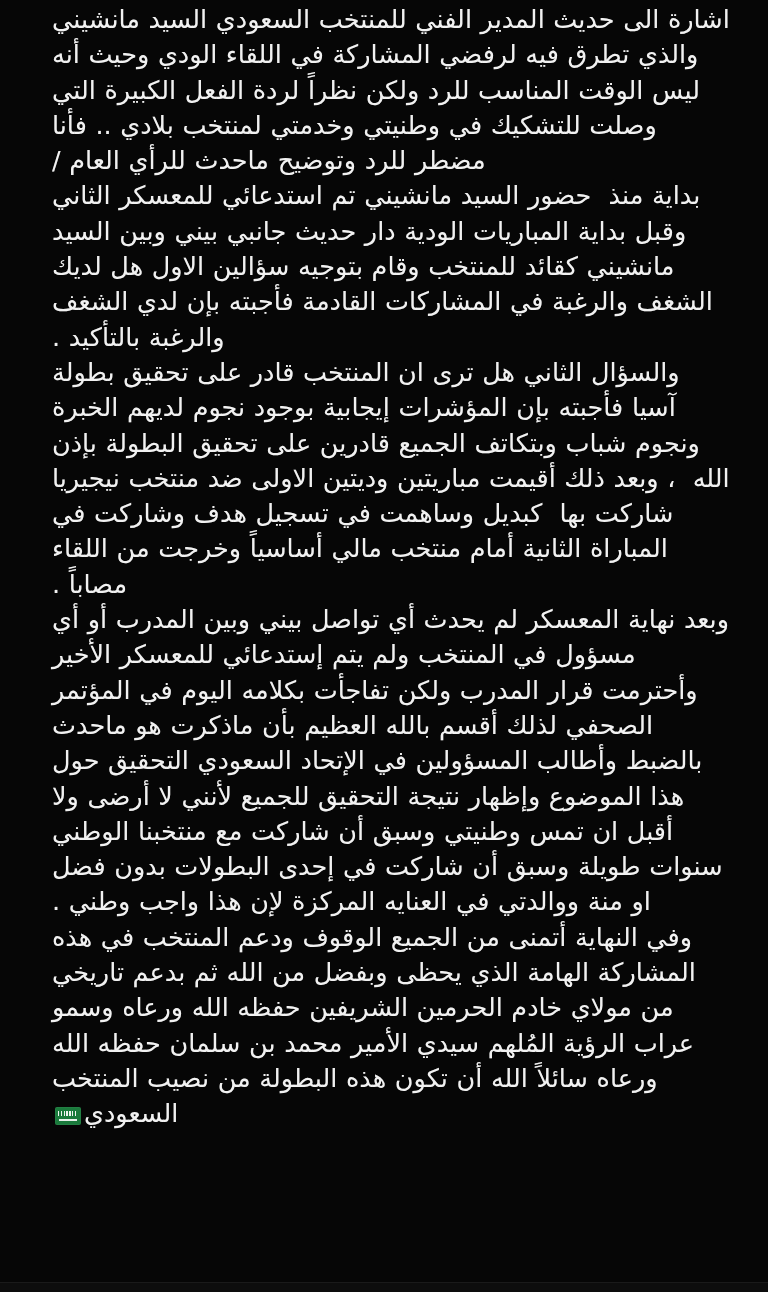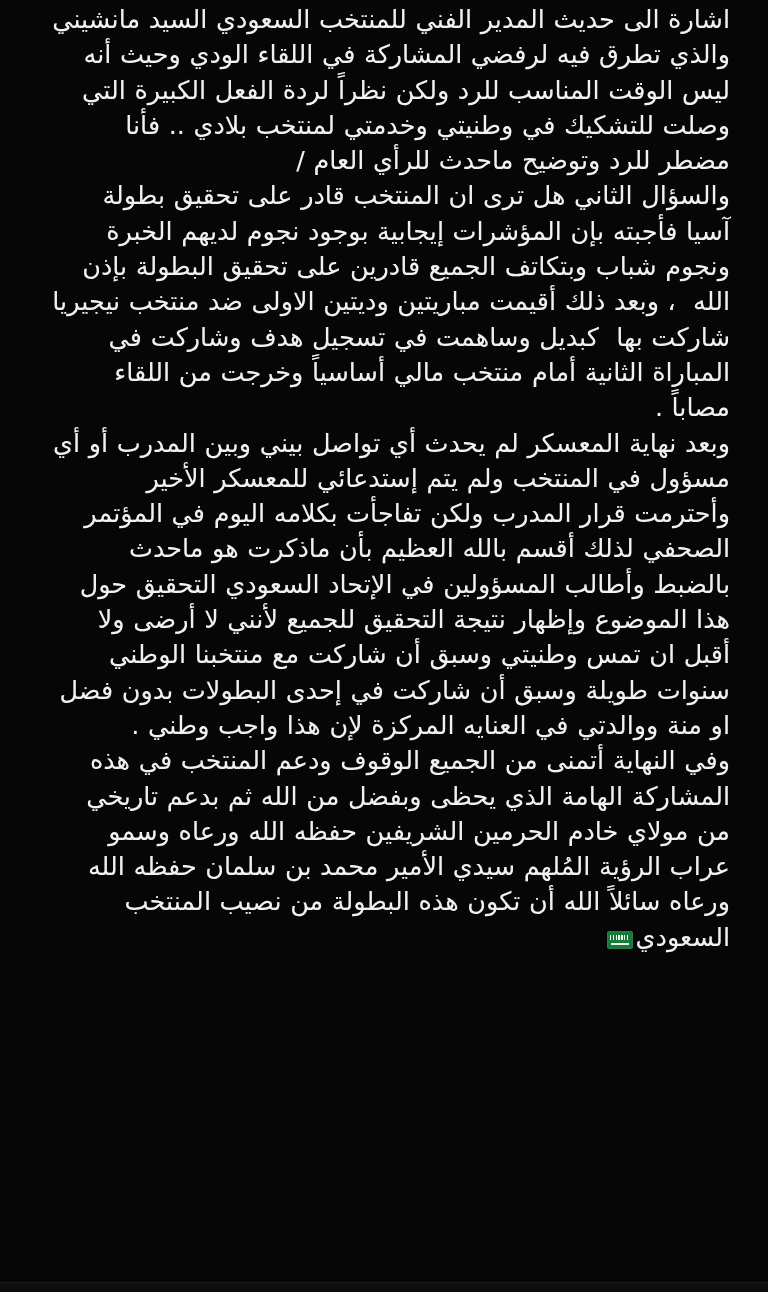--- a/index.html
+++ b/index.html
@@ -39,21 +39,21 @@
     font-weight: 400;
     letter-spacing: 0px;
     word-spacing: 0.5px;
     text-rendering: optimizeLegibility;
   }
 
   .para {
     margin: 0;
     padding: 0;
     direction: rtl;
-    text-align: right;
+    text-align: left;
     unicode-bidi: isolate;
     white-space: pre-wrap;
     color: #f1f1f1;
     text-shadow: 0 0 0.6px rgba(255,255,255,0.25);
   }
 
   .flag-emoji {
     display: inline-block;
     position: relative;
     width: 26px;
@@ -99,20 +99,21 @@
 </style>
 </head>
 <body>
 
 <div id="statement-screen" style="background: rgb(6, 6, 6);">
 
   <div id="statement-body" style="color: rgb(241, 241, 241); text-align: center; direction: rtl;">
 
     <p class="para">اشارة الى حديث المدير الفني للمنتخب السعودي السيد مانشيني والذي تطرق فيه لرفضي المشاركة في اللقاء الودي وحيث أنه ليس الوقت المناسب للرد ولكن نظراً لردة الفعل الكبيرة التي وصلت للتشكيك في وطنيتي وخدمتي لمنتخب بلادي .. فأنا مضطر للرد وتوضيح ماحدث للرأي العام /</p>
 
+    <p class="para">بداية منذ  حضور السيد مانشيني تم استدعائي للمعسكر الثاني وقبل بداية المباريات الودية دار حديث جانبي بيني وبين السيد مانشيني كقائد للمنتخب وقام بتوجيه سؤالين الاول هل لديك الشغف والرغبة في المشاركات القادمة فأجبته بإن لدي الشغف والرغبة بالتأكيد .</p>
 
     <p class="para">والسؤال الثاني هل ترى ان المنتخب قادر على تحقيق بطولة آسيا فأجبته بإن المؤشرات إيجابية بوجود نجوم لديهم الخبرة ونجوم شباب وبتكاتف الجميع قادرين على تحقيق البطولة بإذن الله  ، وبعد ذلك أقيمت مباريتين وديتين الاولى ضد منتخب نيجيريا شاركت بها  كبديل وساهمت في تسجيل هدف وشاركت في المباراة الثانية أمام منتخب مالي أساسياً وخرجت من اللقاء مصاباً .</p>
 
     <p class="para">وبعد نهاية المعسكر لم يحدث أي تواصل بيني وبين المدرب أو أي مسؤول في المنتخب ولم يتم إستدعائي للمعسكر الأخير وأحترمت قرار المدرب ولكن تفاجأت بكلامه اليوم في المؤتمر الصحفي لذلك أقسم بالله العظيم بأن ماذكرت هو ماحدث بالضبط وأطالب المسؤولين في الإتحاد السعودي التحقيق حول هذا الموضوع وإظهار نتيجة التحقيق للجميع لأنني لا أرضى ولا أقبل ان تمس وطنيتي وسبق أن شاركت مع منتخبنا الوطني سنوات طويلة وسبق أن شاركت في إحدى البطولات بدون فضل او منة ووالدتي في العنايه المركزة لإن هذا واجب وطني .</p>
 
     <p class="para"><span>وفي النهاية أتمنى من الجميع الوقوف ودعم المنتخب في هذه المشاركة الهامة الذي يحظى وبفضل من الله ثم بدعم تاريخي من مولاي خادم الحرمين الشريفين حفظه الله ورعاه وسمو عراب الرؤية المُلهم سيدي الأمير محمد بن سلمان حفظه الله ورعاه سائلاً الله أن تكون هذه البطولة من نصيب المنتخب السعودي</span><span class="flag-emoji"><span class="flag-script"></span><span class="flag-sword"></span></span></p>
 
   </div>
 
   <div id="bottom-band" style="background: rgb(13, 13, 13);"></div>

